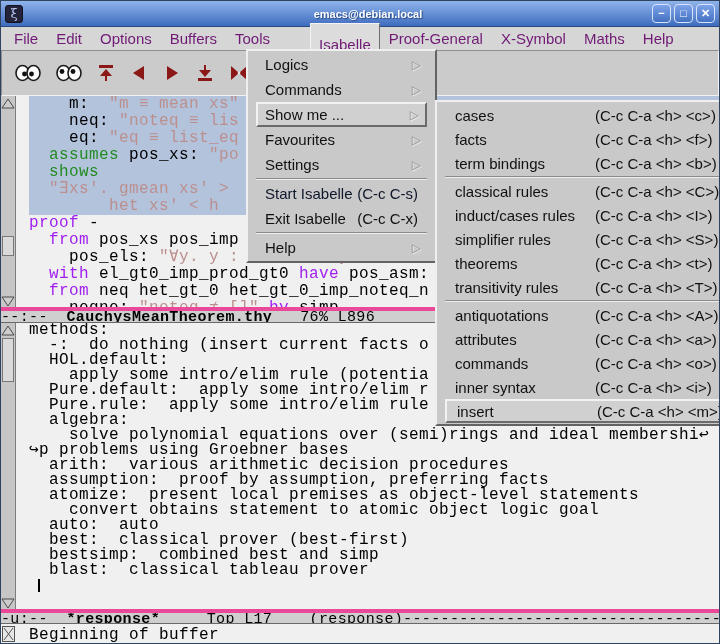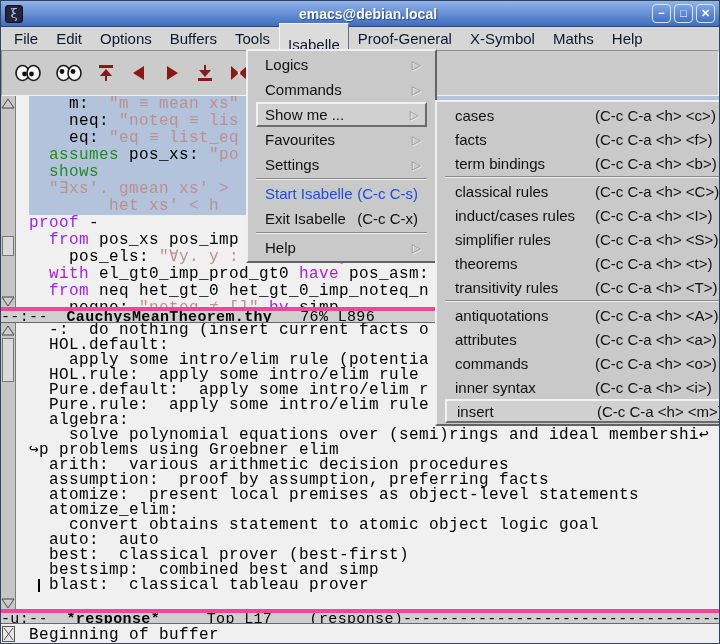--- a/index.html
+++ b/index.html
@@ -17,41 +17,41 @@
     display: flex; align-items: center;
   }
   .win-icon {
     width: 18px; height: 18px; margin-left: 4px; border-radius: 3px;
     background: #23233a; border: 1px solid #11111f;
     color: #b9c8f2; font-size: 13px; line-height: 16px; text-align: center;
     font-family: "DejaVu Serif", serif;
   }
   .win-title {
     position: absolute; left: 0; right: 0; text-align: center;
-    color: #fff; font-weight: bold; font-size: 14px;
+    color: #fff; font-weight: bold; font-size: 11px;
     text-shadow: 1px 1px 1px #2a4a80;
     padding-left: 16px;
   }
   .win-btns { position: absolute; right: 4px; top: 3px; display: flex; gap: 3px; }
   .win-btn {
     width: 19px; height: 19px; border-radius: 4px;
     background: linear-gradient(to bottom, #7da3e8, #4371c2);
     border: 1px solid #d7e4fb; color: #fff; font-size: 11px; font-weight: bold;
     display: flex; align-items: center; justify-content: center; line-height: 1;
   }
   
   .menubar {
     position: absolute; top: 26px; left: 0; right: 0; height: 23px;
     background: #d6d6d6; display: flex; align-items: center;
-    padding-left: 4px; font-size: 15px; color: #0f172a;
+    padding-left: 4px; font-size: 15px; color: #701a75;
   }
   .mb-item { padding: 1px 9px 2px 9px; white-space: nowrap; }
   .mb-item.active {
     border: 1px solid; border-color: #f4f4f4 #6e6e6e #6e6e6e #f4f4f4;
-    background: #dcdcdc; padding: 12px 8px 1px 8px;
+    background: #dcdcdc; padding: 12px 8px 1px 8px; margin-left: 31px;
   }
   
   .toolbar {
     position: absolute; top: 49px; left: 0; right: 0; height: 46px;
     background: #cbcbcb;
     border: 1px solid; border-color: #8f8f8f #f2f2f2 #f2f2f2 #8f8f8f;
     display: flex; align-items: center; gap: 13px; padding-left: 12px;
   }
   .tbtn { display: flex; align-items: center; justify-content: center; }
   
@@ -103,21 +103,21 @@
   #showme-menu  { top: 99px; left: 434px; width: 300px; }
   .menu-item {
     height: 25px; display: flex; align-items: center;
     padding: 0 4px 0 9px; font-size: 15px; color: #111; position: relative; white-space: nowrap;
   }
   #showme-menu .menu-item { height: 24px; }
   .menu-item.selected {
     border: 2px solid; border-color: #f2f2f2 #6b6b6b #6b6b6b #f2f2f2;
     background: #d0d0d0; padding-left: 7px; gap: 38px;
   }
-  .menu-item.disabled, .menu-item.disabled .mshort { color: #1d4ed8; }
+  .menu-item.disabled, .menu-item.disabled .mshort { color: #0f172a; }
   .mshort { margin-left: auto; padding-right: 5px; }
   .marrow { margin-left: auto; color: #919191; font-size: 12px; padding-right: 2px; text-shadow: 1px 1px 0 #eee; }
   #showme-menu .mlabel { position: absolute; left: 10px; }
   #showme-menu .mshort { position: absolute; left: 150px; margin: 0; padding: 0; }
   .menu-sep { height: 2px; margin: 1px 0; border-top: 1px solid #8a8a8a; border-bottom: 1px solid #efefef; }
 </style>
 </head>
 <body>
 
 <div class="frame">
@@ -236,33 +236,32 @@
           </svg>
       </span>
       <div class="sb-thumb"></div>
       <span class="sb-arrow down">
         <svg width="14" height="13">
             <polygon points="1,2 13,2 7,11" fill="#cdcdcd" stroke="#4a4a4a"></polygon>
           </svg>
       </span>
     </div>
     <div class="textcol">
+        <div class="rline">methods:</div>
         <div class="rline">  -:  do nothing (insert current facts o</div>
         <div class="rline">  HOL.default:</div>
         <div class="rline">    apply some intro/elim rule (potentia</div>
-        <div class="rline">  HOL.rule:  apply some intro/elim rule </div>
         <div class="rline">  Pure.default:  apply some intro/elim r</div>
         <div class="rline">  Pure.rule:  apply some intro/elim rule</div>
         <div class="rline">  algebra:</div>
         <div class="rline">    solve polynomial equations over (semi)rings and ideal membershi↩</div>
-        <div class="rline">↪p problems using Groebner elim</div>
+        <div class="rline">↪p problems using Groebner bases</div>
         <div class="rline">  arith:  various arithmetic decision procedures</div>
         <div class="rline">  assumption:  proof by assumption, preferring facts</div>
         <div class="rline">  atomize:  present local premises as object-level statements</div>
-        <div class="rline">  atomize_elim:</div>
         <div class="rline">    convert obtains statement to atomic object logic goal</div>
         <div class="rline">  auto:  auto</div>
         <div class="rline">  best:  classical prover (best-first)</div>
         <div class="rline">  bestsimp:  combined best and simp</div>
         <div class="rline">  blast:  classical tableau prover</div>
       </div>
     <div class="cursor"></div>
   </div>
 
   <div class="modeline" id="ml2"><span>-u:--  </span><span class="mlname">*response*</span><span>     Top L17    (response)--------------------------------------------</span></div>

